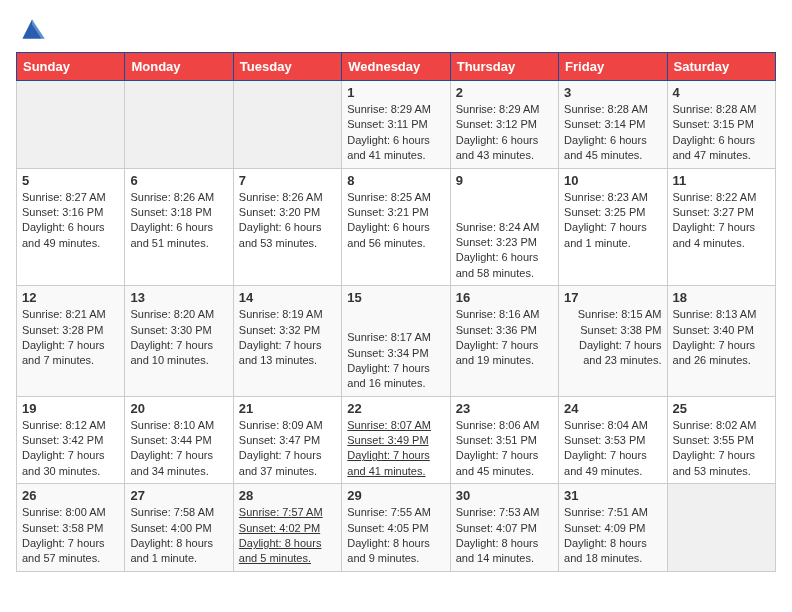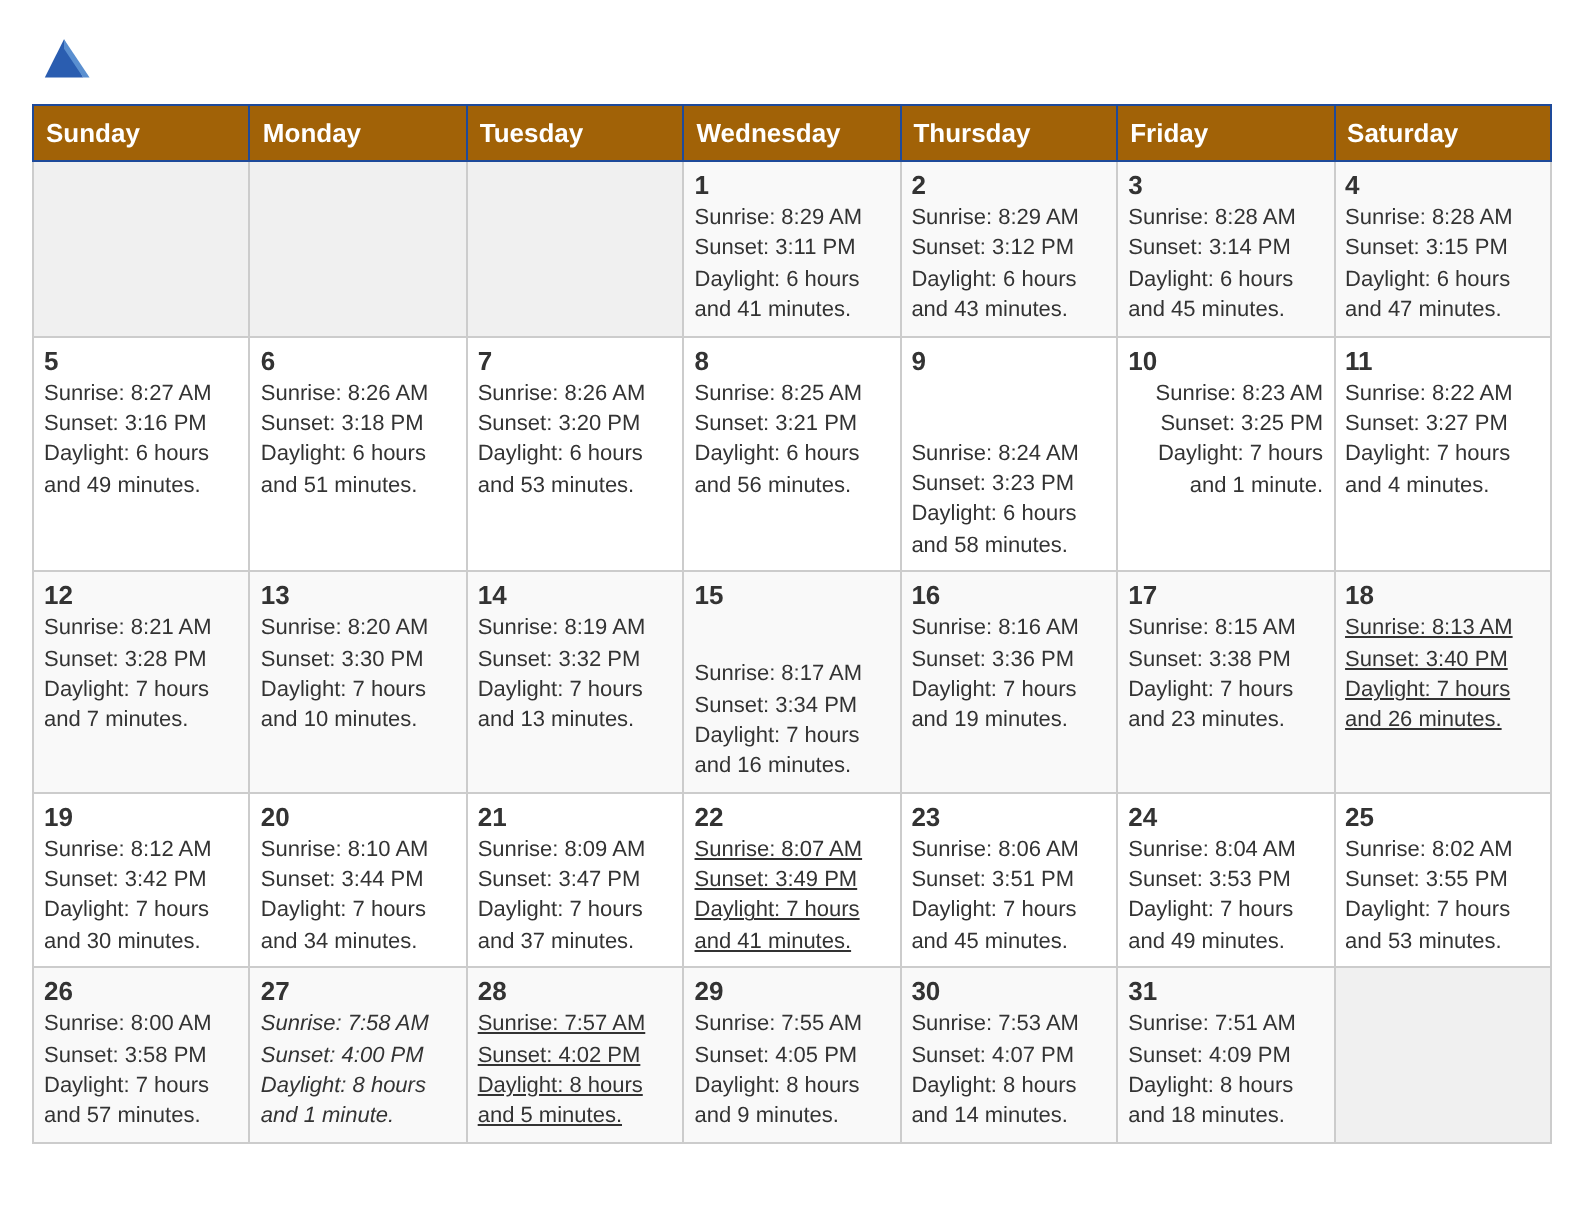--- a/index.html
+++ b/index.html
@@ -47,21 +47,21 @@
     .calendar-subtitle {
       font-size: 14px;
       color: #555;
     }
     table {
       width: 100%;
       border-collapse: collapse;
       border: 1px solid #ccc;
     }
     thead tr th {
-      background-color: #a16207;
+      background-color: #ef4444;
       color: #fff;
       font-size: 13px;
       font-weight: bold;
       text-align: left;
       padding: 6px 6px;
       border: 1px solid #1e4a9a;
     }
     tbody tr td {
       vertical-align: top;
       border: 1px solid #ccc;
@@ -190,21 +190,21 @@
         </td>
         <td>
           <span class="day-number">9</span>
           <div class="day-info" style="white-space: pre-line; margin-top: 32px;">Sunrise: 8:24 AM
 Sunset: 3:23 PM
 Daylight: 6 hours
 and 58 minutes.</div>
         </td>
         <td>
           <span class="day-number">10</span>
-          <div class="day-info" style="white-space: pre-line; text-align: right;">Sunrise: 8:23 AM
+          <div class="day-info" style="white-space: pre-line;">Sunrise: 8:23 AM
 Sunset: 3:25 PM
 Daylight: 7 hours
 and 1 minute.</div>
         </td>
         <td>
           <span class="day-number">11</span>
           <div class="day-info" style="white-space: pre-line;">Sunrise: 8:22 AM
 Sunset: 3:27 PM
 Daylight: 7 hours
 and 4 minutes.</div>
@@ -241,28 +241,28 @@
         </td>
         <td>
           <span class="day-number">16</span>
           <div class="day-info" style="white-space: pre-line;">Sunrise: 8:16 AM
 Sunset: 3:36 PM
 Daylight: 7 hours
 and 19 minutes.</div>
         </td>
         <td>
           <span class="day-number">17</span>
-          <div class="day-info" style="white-space: pre-line;">Sunrise: 8:15 AM
+          <div class="day-info" style="white-space: pre-line; text-align: right;">Sunrise: 8:15 AM
 Sunset: 3:38 PM
 Daylight: 7 hours
 and 23 minutes.</div>
         </td>
         <td>
           <span class="day-number">18</span>
-          <div class="day-info" style="white-space: pre-line; text-decoration: underline;">Sunrise: 8:13 AM
+          <div class="day-info" style="white-space: pre-line;">Sunrise: 8:13 AM
 Sunset: 3:40 PM
 Daylight: 7 hours
 and 26 minutes.</div>
         </td>
       </tr>
       <tr>
         <td>
           <span class="day-number">19</span>
           <div class="day-info" style="white-space: pre-line;">Sunrise: 8:12 AM
 Sunset: 3:42 PM
@@ -315,21 +315,21 @@
       <tr>
         <td>
           <span class="day-number">26</span>
           <div class="day-info" style="white-space: pre-line;">Sunrise: 8:00 AM
 Sunset: 3:58 PM
 Daylight: 7 hours
 and 57 minutes.</div>
         </td>
         <td>
           <span class="day-number">27</span>
-          <div class="day-info" style="white-space: pre-line; font-style: italic;">Sunrise: 7:58 AM
+          <div class="day-info" style="white-space: pre-line;">Sunrise: 7:58 AM
 Sunset: 4:00 PM
 Daylight: 8 hours
 and 1 minute.</div>
         </td>
         <td>
           <span class="day-number">28</span>
           <div class="day-info" style="white-space: pre-line; text-decoration: underline;">Sunrise: 7:57 AM
 Sunset: 4:02 PM
 Daylight: 8 hours
 and 5 minutes.</div>

